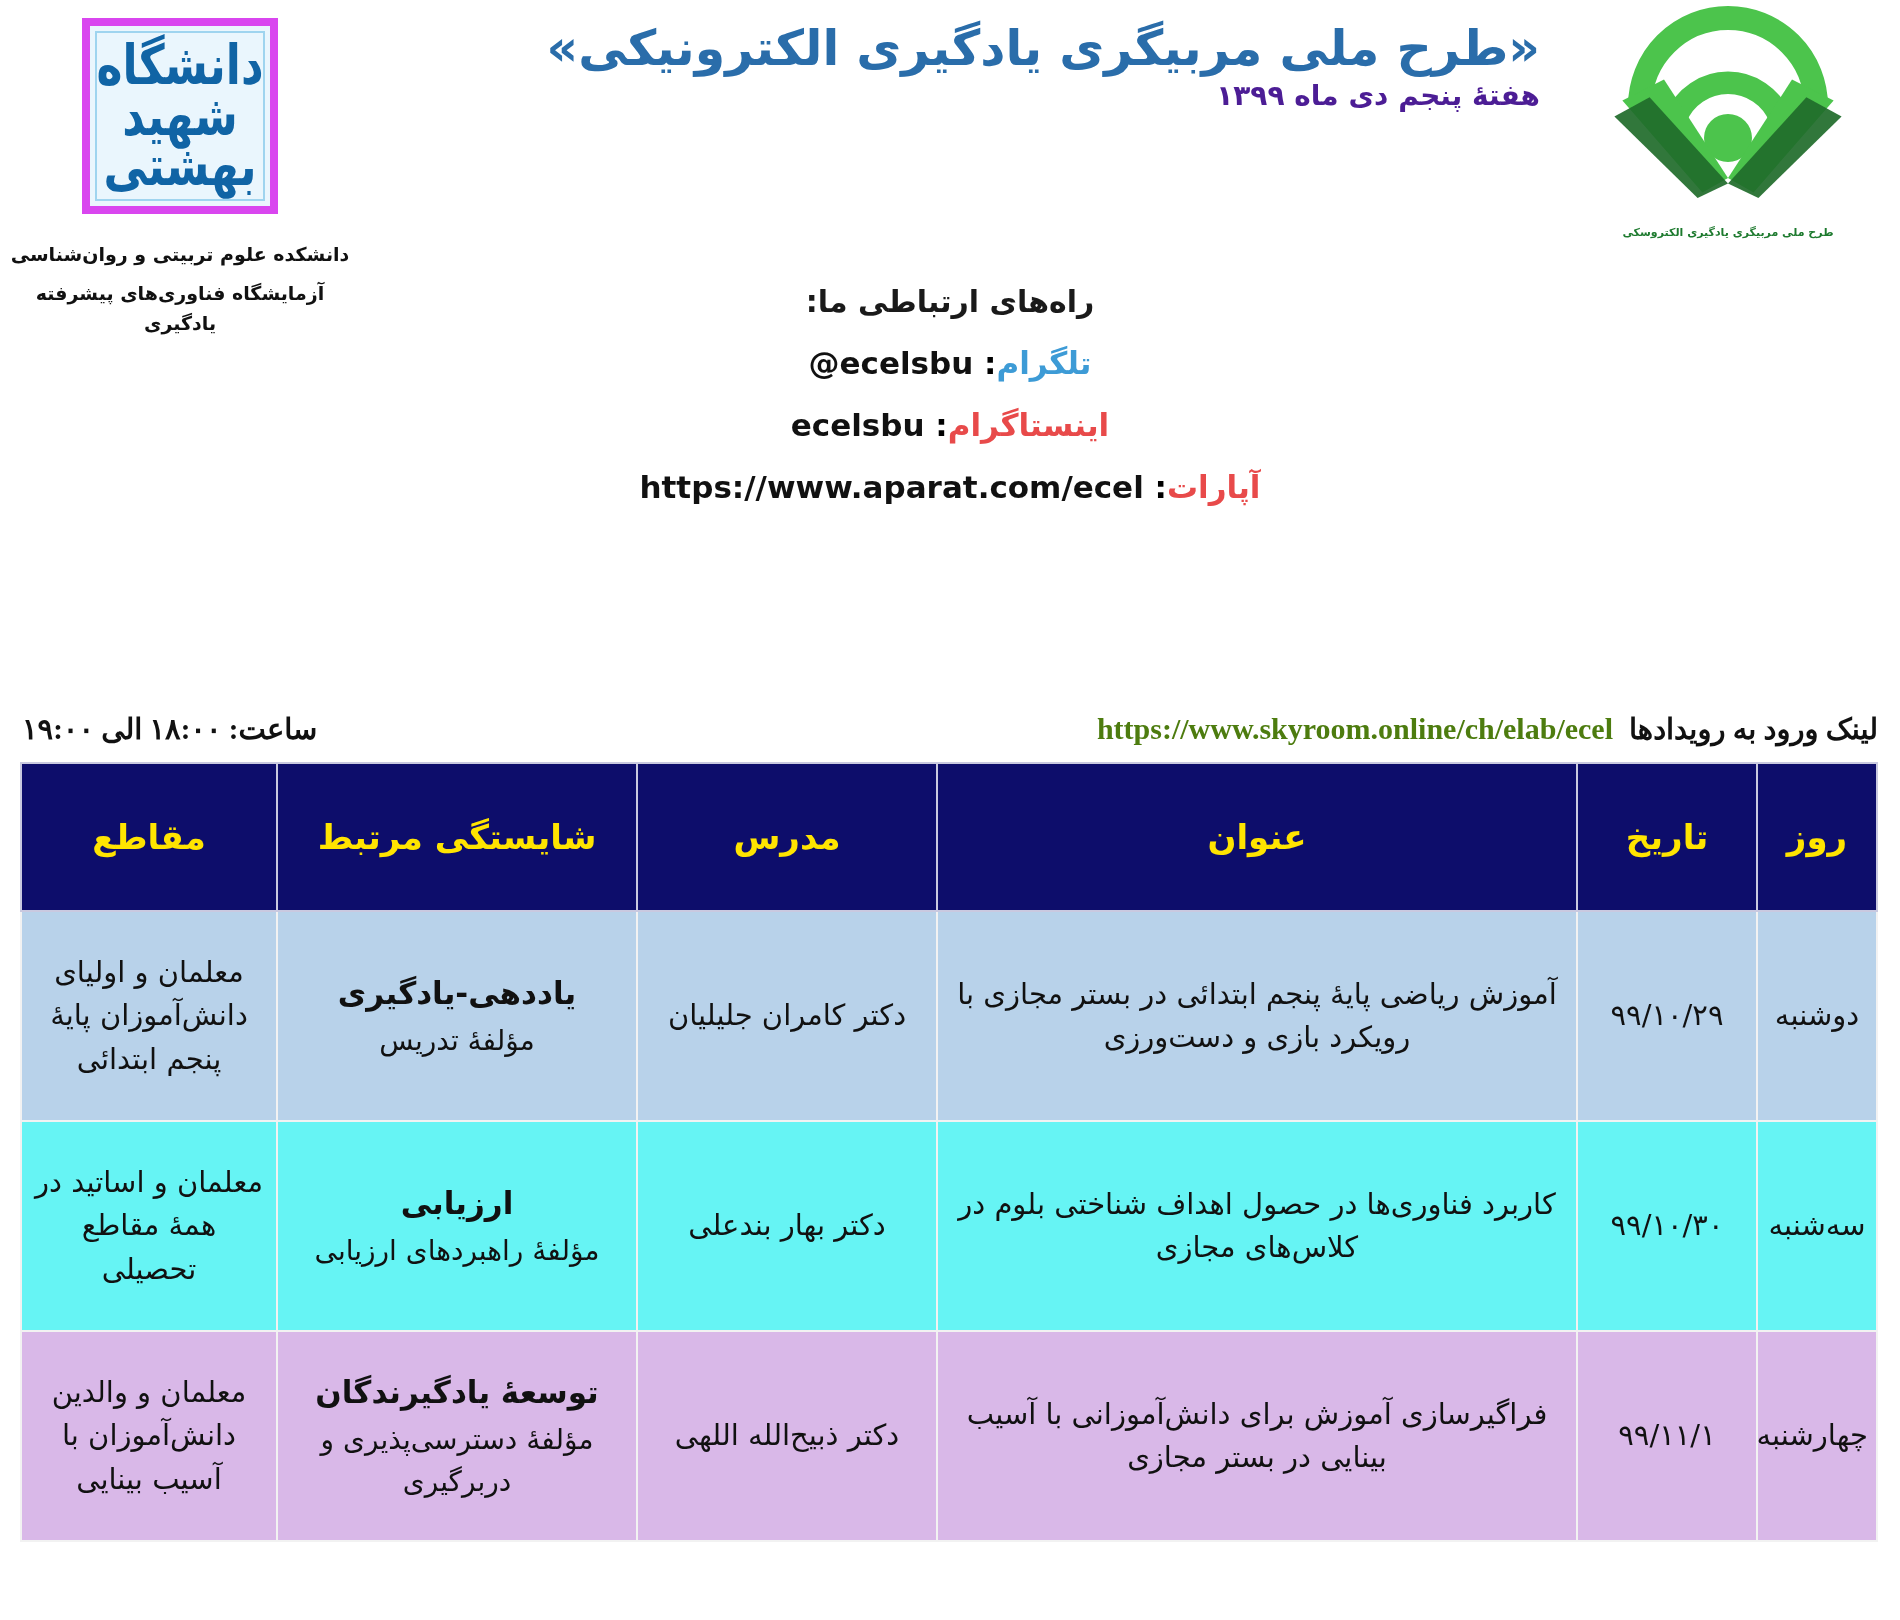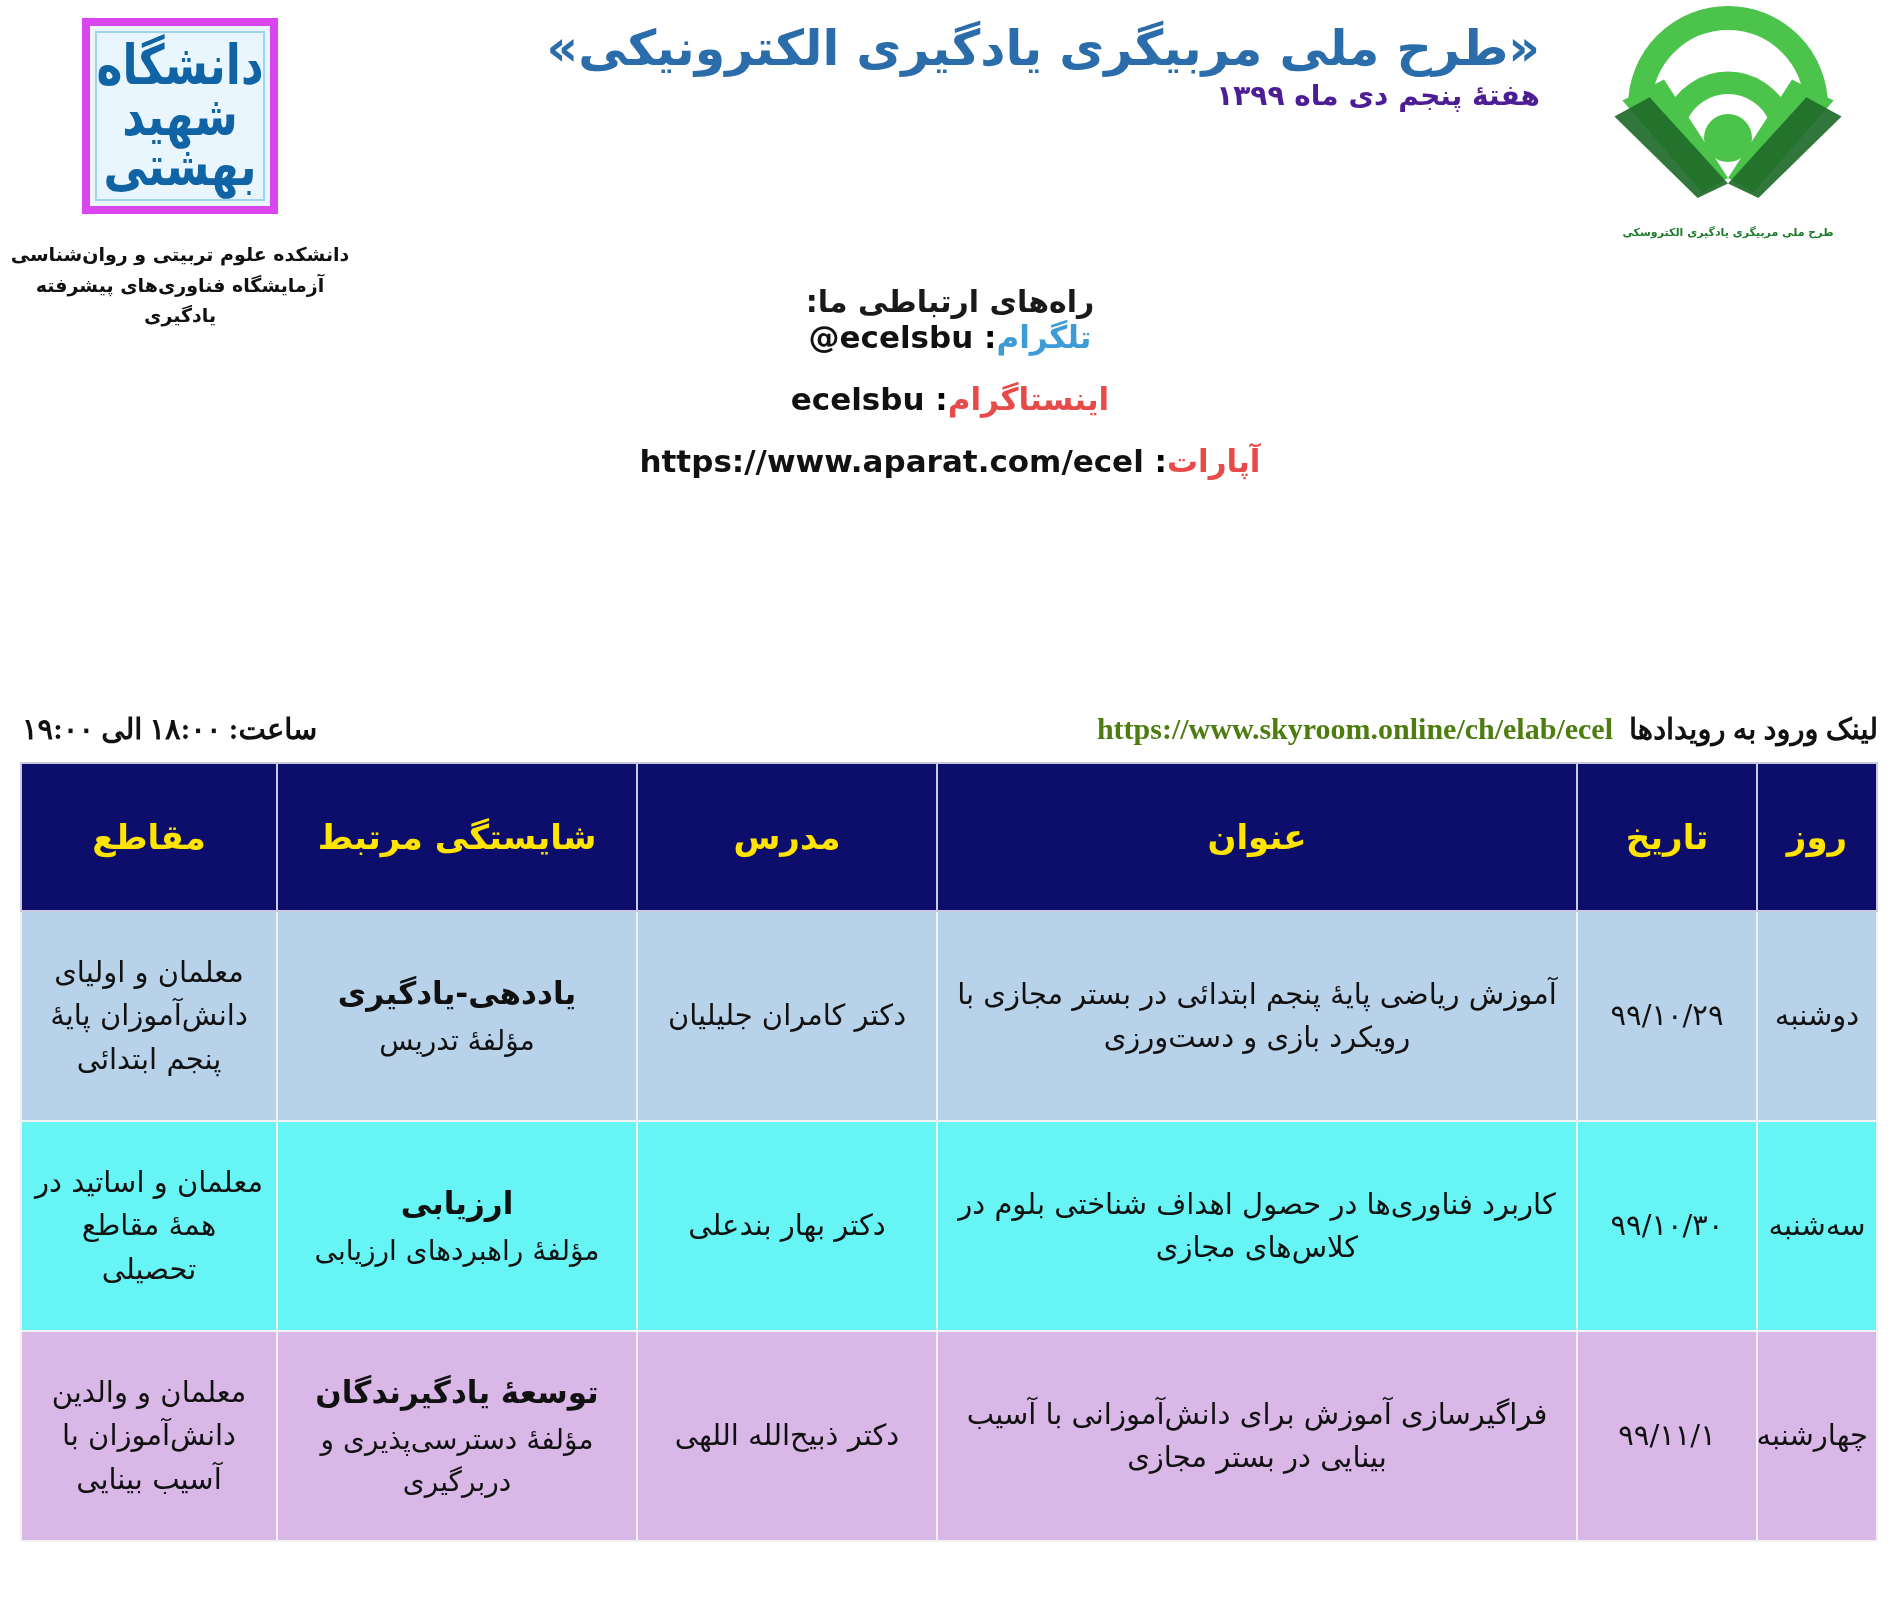--- a/index.html
+++ b/index.html
@@ -110,20 +110,21 @@
   .contacts {
     position: absolute;
     left: 0; top: 284px;
     width: 1900px;
     text-align: center;
   }
   .contact-heading {
     color: #1a1a1a;
     font-size: 30px;
     font-weight: bold;
+    margin-bottom: 26px;
   }
   .contact-row {
     font-size: 31px;
     font-weight: bold;
     margin-bottom: 26px;
     direction: rtl;
     white-space: nowrap;
   }
   .c-label { font-weight: bold; }
   .c-label.telegram  { color: #3d9bd6; }
@@ -236,21 +237,21 @@
 <div class="page">
 
   <div class="header">
 
     <div class="uni-block">
       <div class="uni-logo">
         <div class="inner-frame"></div>
         <div class="calligraphy">دانشگاه شهید بهشتی</div>
       </div>
       <div class="uni-caption">دانشکده علوم تربیتی و روان‌شناسی</div>
-      <div class="uni-caption" style="margin-top:2px;">آزمایشگاه فناوری‌های پیشرفته یادگیری</div>
+      <div class="uni-caption" style="margin-top:10px;">آزمایشگاه فناوری‌های پیشرفته یادگیری</div>
     </div>
 
     <div class="title-block">
       <div class="main-title">«طرح ملی مربیگری یادگیری الکترونیکی»</div>
       <div class="sub-title">هفتۀ پنجم دی ماه ۱۳۹۹</div>
     </div>
 
     <div class="ecel-block">
       <svg class="ecel-mark" viewBox="0 0 300 250">
 

